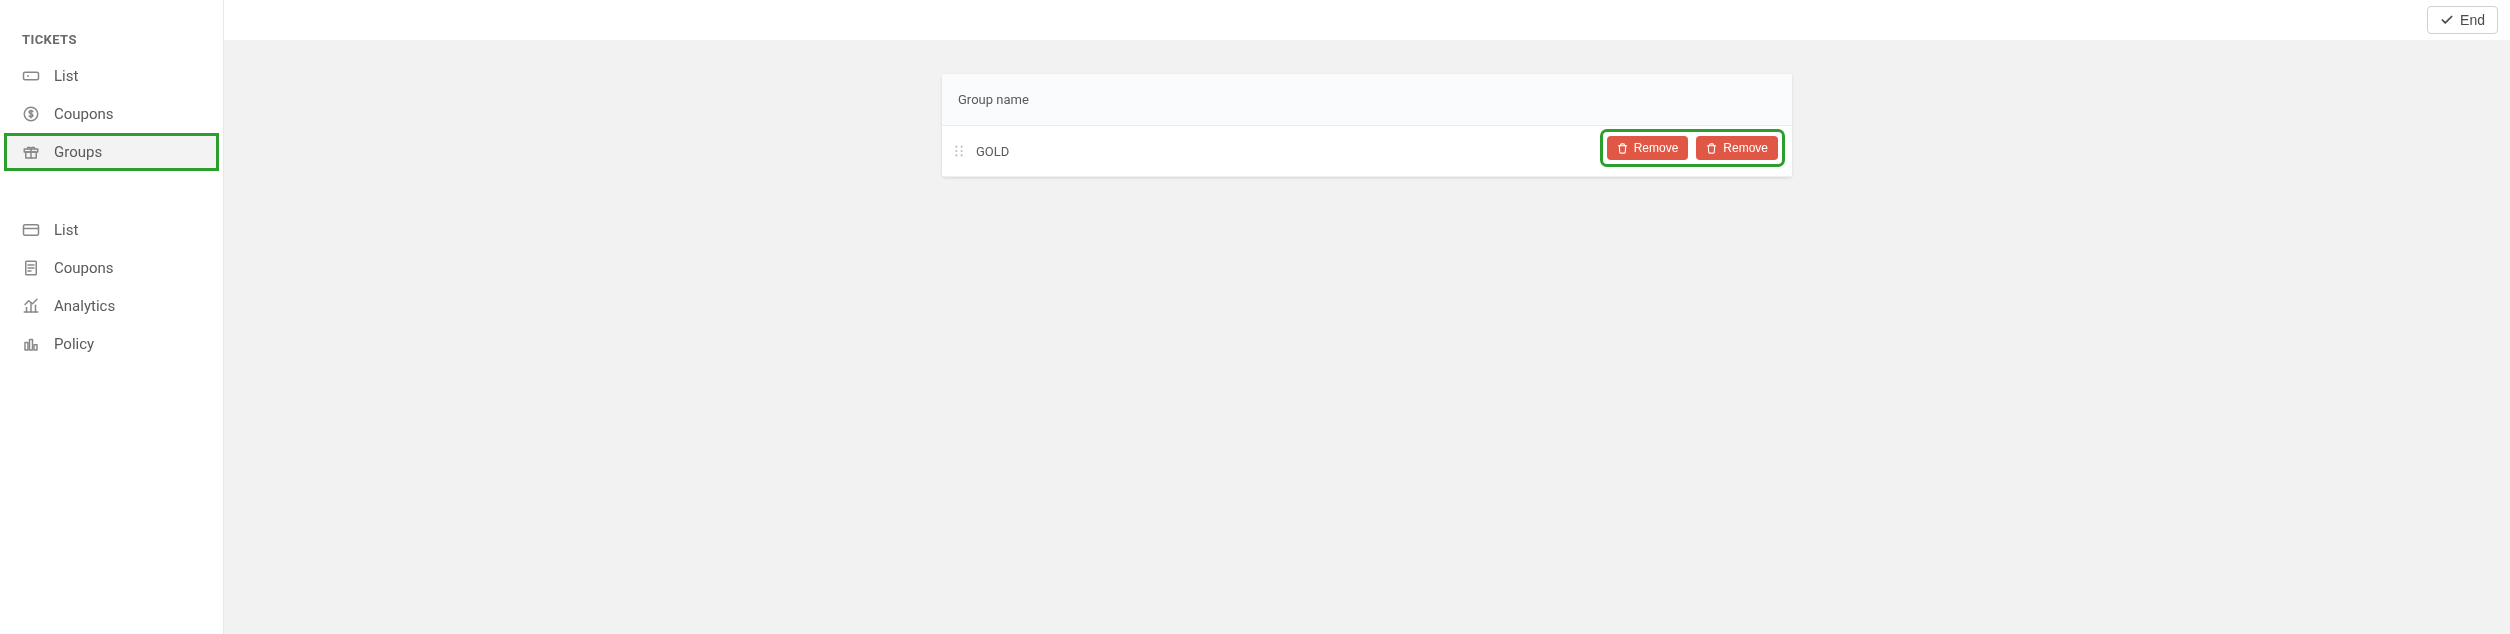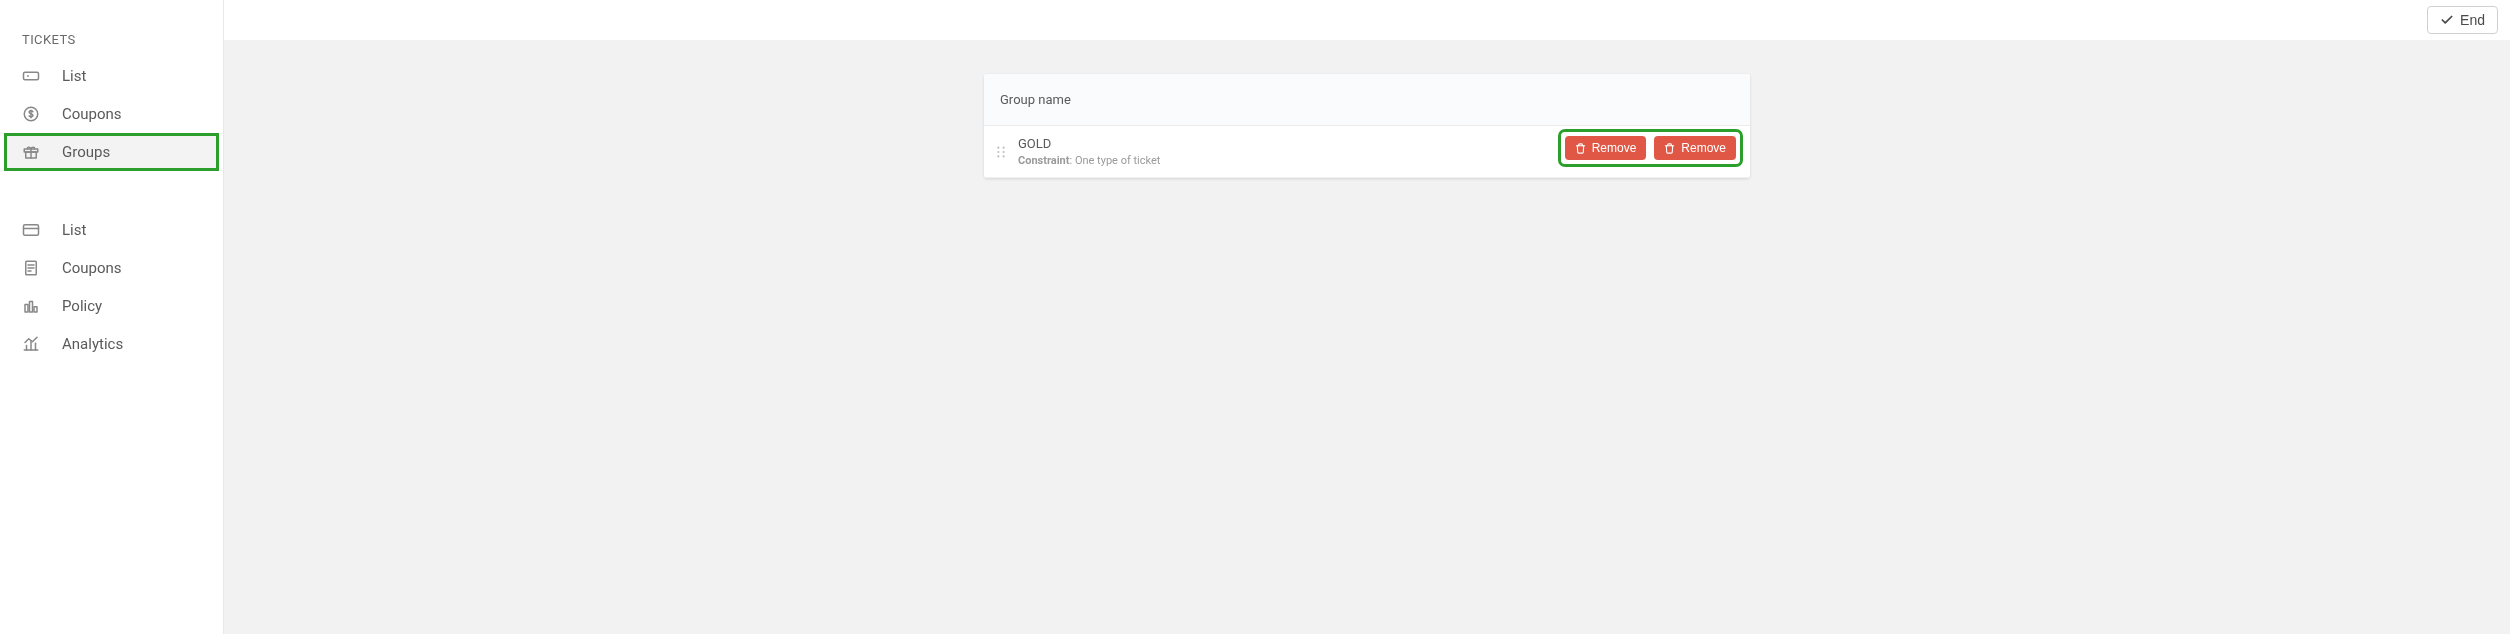--- a/index.html
+++ b/index.html
@@ -20,29 +20,29 @@
     }
     .sidebar {
       width: 224px;
       background: #fff;
       border-right: 1px solid #e8e8e8;
       padding-top: 22px;
       flex-shrink: 0;
     }
     .sidebar-section-title {
       font-size: 13px;
-      font-weight: 400;
+      font-weight: 700;
       color: #6a6a6a;
       letter-spacing: 0.4px;
       padding: 10px 22px;
     }
     .sidebar-item {
       display: flex;
       align-items: flex-start;
-      gap: 22px;
+      gap: 14px;
       padding: 10px 22px;
       cursor: pointer;
       color: #5a5a5a;
       font-size: 15px;
     }
     .sidebar-item .icon {
       width: 18px;
       height: 18px;
       display: inline-flex;
       align-items: center;
@@ -88,21 +88,21 @@
     }
     .content-area {
       flex: 1;
       background: #f2f2f2;
       padding: 34px 20px;
       display: flex;
       justify-content: center;
       align-items: flex-start;
     }
     .card {
-      width: 766px;
+      width: 850px;
       max-width: 100%;
       background: #fff;
       border-radius: 3px;
       box-shadow: 0 1px 3px rgba(0,0,0,0.12);
       overflow: hidden;
     }
     .card-header {
       background: #fafbfc;
       border-bottom: 1px solid #ececec;
       padding: 18px 16px;
@@ -239,39 +239,39 @@
               <line x1="8" y1="12" x2="16" y2="12"></line>
               <line x1="8" y1="16" x2="12" y2="16"></line>
             </svg>
         </span>
         <span>Coupons</span>
       </div>
 
       <div class="sidebar-item">
         <span class="icon">
           <svg width="18" height="18" viewBox="0 0 24 24" fill="none" stroke="currentColor" stroke-width="2" stroke-linecap="round" stroke-linejoin="round">
-              <rect x="4" y="10" width="4" height="10"></rect>
-              <rect x="10" y="6" width="4" height="14"></rect>
-              <rect x="16" y="13" width="4" height="7"></rect>
-            </svg>
-        </span>
-        <span>Policy</span>
-      </div>
-
-      <div class="sidebar-item">
-        <span class="icon">
-          <svg width="18" height="18" viewBox="0 0 24 24" fill="none" stroke="currentColor" stroke-width="2" stroke-linecap="round" stroke-linejoin="round">
               <line x1="3" y1="20" x2="21" y2="20"></line>
               <line x1="6" y1="20" x2="6" y2="14"></line>
               <line x1="12" y1="20" x2="12" y2="8"></line>
               <line x1="18" y1="20" x2="18" y2="11"></line>
               <polyline points="4,10 9,5 14,9 20,3"></polyline>
             </svg>
         </span>
         <span>Analytics</span>
+      </div>
+
+      <div class="sidebar-item">
+        <span class="icon">
+          <svg width="18" height="18" viewBox="0 0 24 24" fill="none" stroke="currentColor" stroke-width="2" stroke-linecap="round" stroke-linejoin="round">
+              <rect x="4" y="10" width="4" height="10"></rect>
+              <rect x="10" y="6" width="4" height="14"></rect>
+              <rect x="16" y="13" width="4" height="7"></rect>
+            </svg>
+        </span>
+        <span>Policy</span>
       </div>
     </div>
   </aside>
 
   <div class="main">
     <div class="topbar">
       <button class="end-button">
         <span>
           <svg width="14" height="14" viewBox="0 0 24 24" fill="none" stroke="currentColor" stroke-width="3" stroke-linecap="round" stroke-linejoin="round">
               <polyline points="4,12 9,17 20,6"></polyline>
@@ -292,23 +292,20 @@
                   <circle cx="2" cy="3" r="1.2"></circle>
                   <circle cx="8" cy="3" r="1.2"></circle>
                   <circle cx="2" cy="8" r="1.2"></circle>
                   <circle cx="8" cy="8" r="1.2"></circle>
                   <circle cx="2" cy="13" r="1.2"></circle>
                   <circle cx="8" cy="13" r="1.2"></circle>
                 </svg>
             </span>
             <div class="group-text">
               <span class="group-name">GOLD</span>
-              <span class="group-constraint">
-                <b>Constraint</b><span>: </span><span>One type of ticket</span>
-              </span>
             </div>
             <div class="remove-cell" style="height:30px;"></div>
           </div>
 
 
           <div class="actions-highlight" style="position:absolute; right:12px; top:8px;">
             <button class="remove-button">
               <span class="trash-icon">
                 <svg width="11" height="11" viewBox="0 0 24 24" fill="none" stroke="currentColor" stroke-width="2.4" stroke-linecap="round" stroke-linejoin="round">
                     <polyline points="3,6 5,6 21,6"></polyline>

